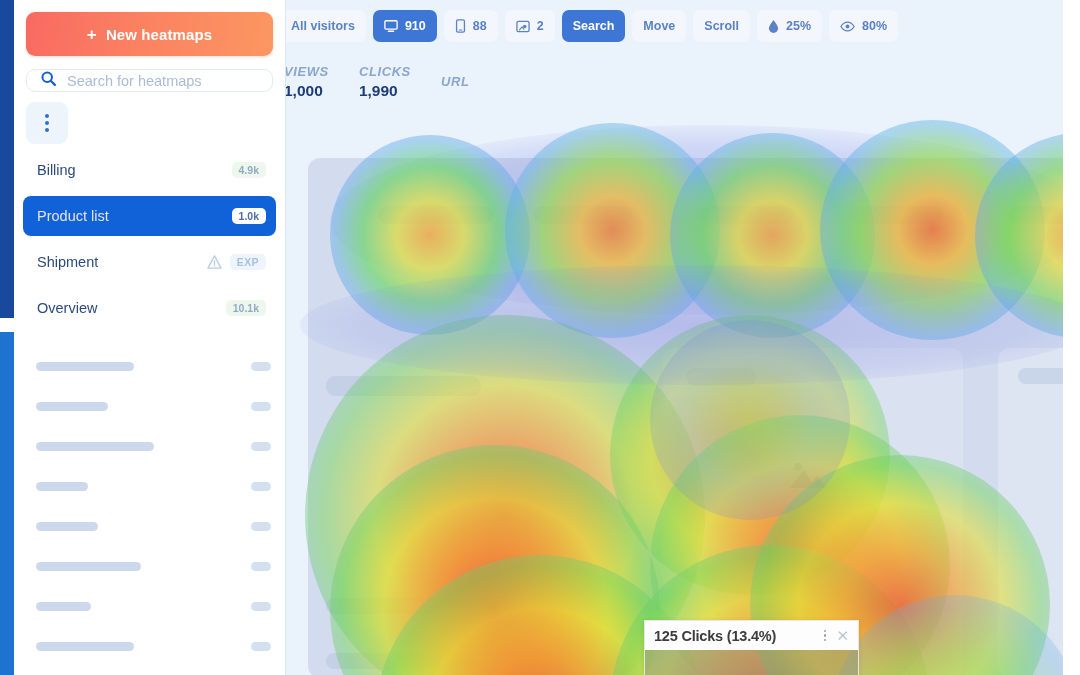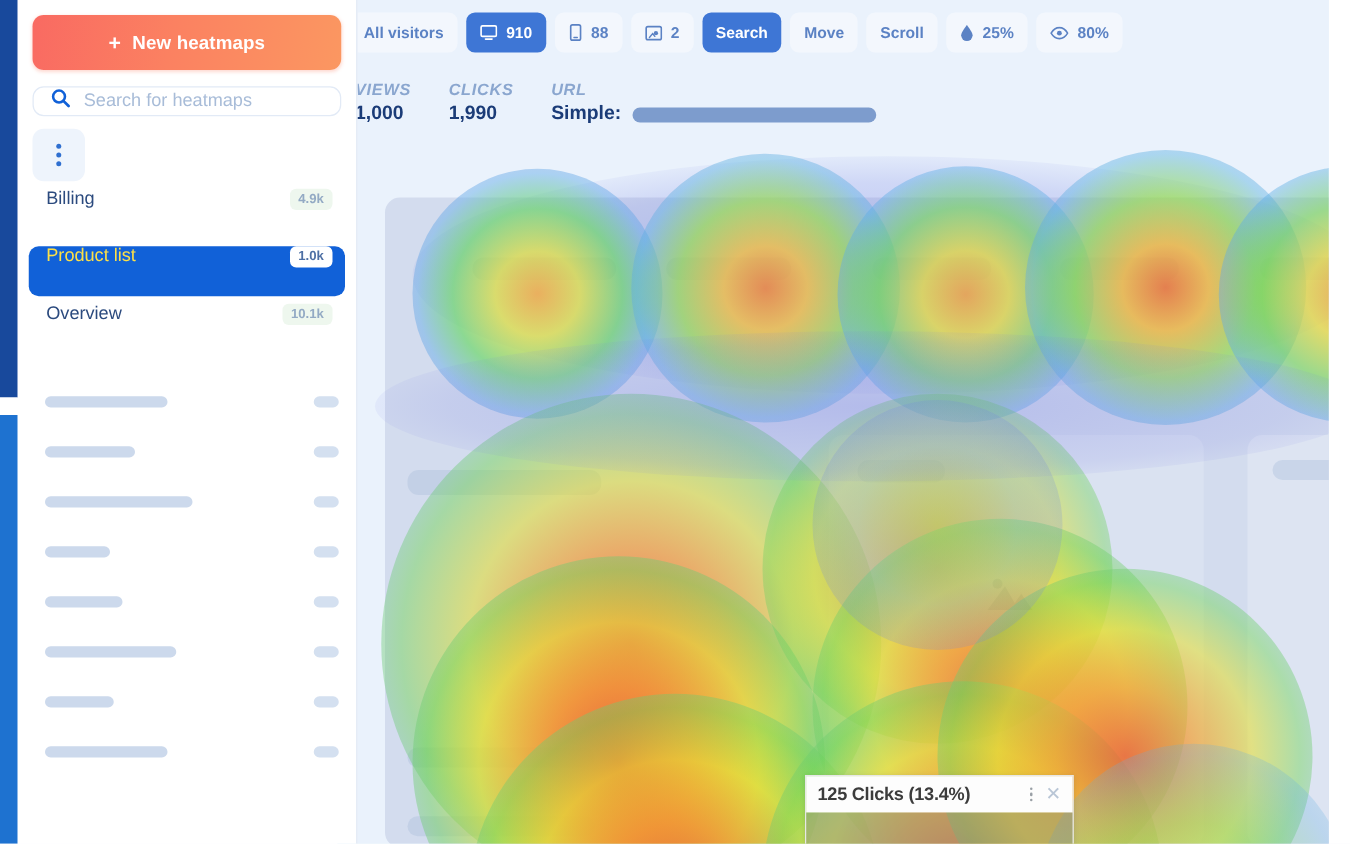--- a/index.html
+++ b/index.html
@@ -66,27 +66,27 @@
     height: 40px; display: flex; align-items: center;
     padding: 0 14px;
     background: #f4f8fe;
     font-size: 14.5px; font-weight: 700; color: #1b3c78;
   }
 
   .nav-list { padding: 0 9px; }
   .nav-item {
     height: 40px; margin-top: 6px;
     border-radius: 8px;
-    display: flex; align-items: flex-start;
+    display: flex; align-items: center;
     padding: 0 10px 0 14px;
     cursor: pointer;
   }
   .nav-item .label { font-size: 14.5px; color: #2b4a7e; flex: 1; }
   .nav-item.active { background: #1161d8; }
-  .nav-item.active .label { color: #fde047; }
+  .nav-item.active .label { color: #e5e5e5; }
   .badge {
     font-size: 10.5px; font-weight: 600; color: #8fa9cb;
     background: #f0f6ec; border-radius: 5px;
     padding: 3px 7px; line-height: 1;
   }
   .badge.green { background: #eef7ee; color: #93aac4; }
   .badge.white { background: #ffffff; color: #4d6fa4; }
   .badge.exp { background: #eef4fb; color: #a9c0dc; letter-spacing: .4px; }
   .warn-ico { margin-right: 8px; opacity: .5; display: flex; }
 
@@ -201,20 +201,31 @@
     <div class="nav-list">
         <div class="nav-item">
           <span class="label">Billing</span>
           <span class="badge green">4.9k</span>
         </div>
         <div class="nav-item active">
           <span class="label">Product list</span>
           <span class="badge white">1.0k</span>
         </div>
         <div class="nav-item">
+          <span class="label">Shipment</span>
+          <span class="warn-ico">
+            <svg width="15" height="14" viewBox="0 0 16 15">
+              <path d="M8 1 L15 14 L1 14 Z" fill="none" stroke="#6f9ad6" stroke-width="1.4" stroke-linejoin="round"></path>
+              <line x1="8" y1="6" x2="8" y2="10" stroke="#6f9ad6" stroke-width="1.4" stroke-linecap="round"></line>
+              <circle cx="8" cy="11.8" r=".8" fill="#6f9ad6"></circle>
+            </svg>
+          </span>
+          <span class="badge exp">EXP</span>
+        </div>
+        <div class="nav-item">
           <span class="label">Overview</span>
           <span class="badge green">10.1k</span>
         </div>
       </div>
 
     <div class="skel-list">
         <div class="skel-row">
           <div class="skel-bar" style="width: 98px;"></div>
           <div class="skel-pill"></div>
         </div>
@@ -315,24 +326,20 @@
       <div class="stat">
         <div class="k">VIEWS</div>
         <div class="v">1,000</div>
       </div>
       <div class="stat">
         <div class="k">CLICKS</div>
         <div class="v">1,990</div>
       </div>
       <div class="stat">
         <div class="k">URL</div>
-        <div class="url-wrap">
-          <div class="v">Simple:</div>
-          <div class="url-bar"></div>
-        </div>
       </div>
     </div>
 
     <div class="canvas">
 
       <div class="page-mock">
 
         <div class="mock-bar" style="left:70px;  top:48px; width:115px; height:18px;"></div>
         <div class="mock-bar" style="left:225px; top:48px; width:100px; height:18px;"></div>
         <div class="mock-bar" style="left:390px; top:48px; width:95px;  height:18px;"></div>

